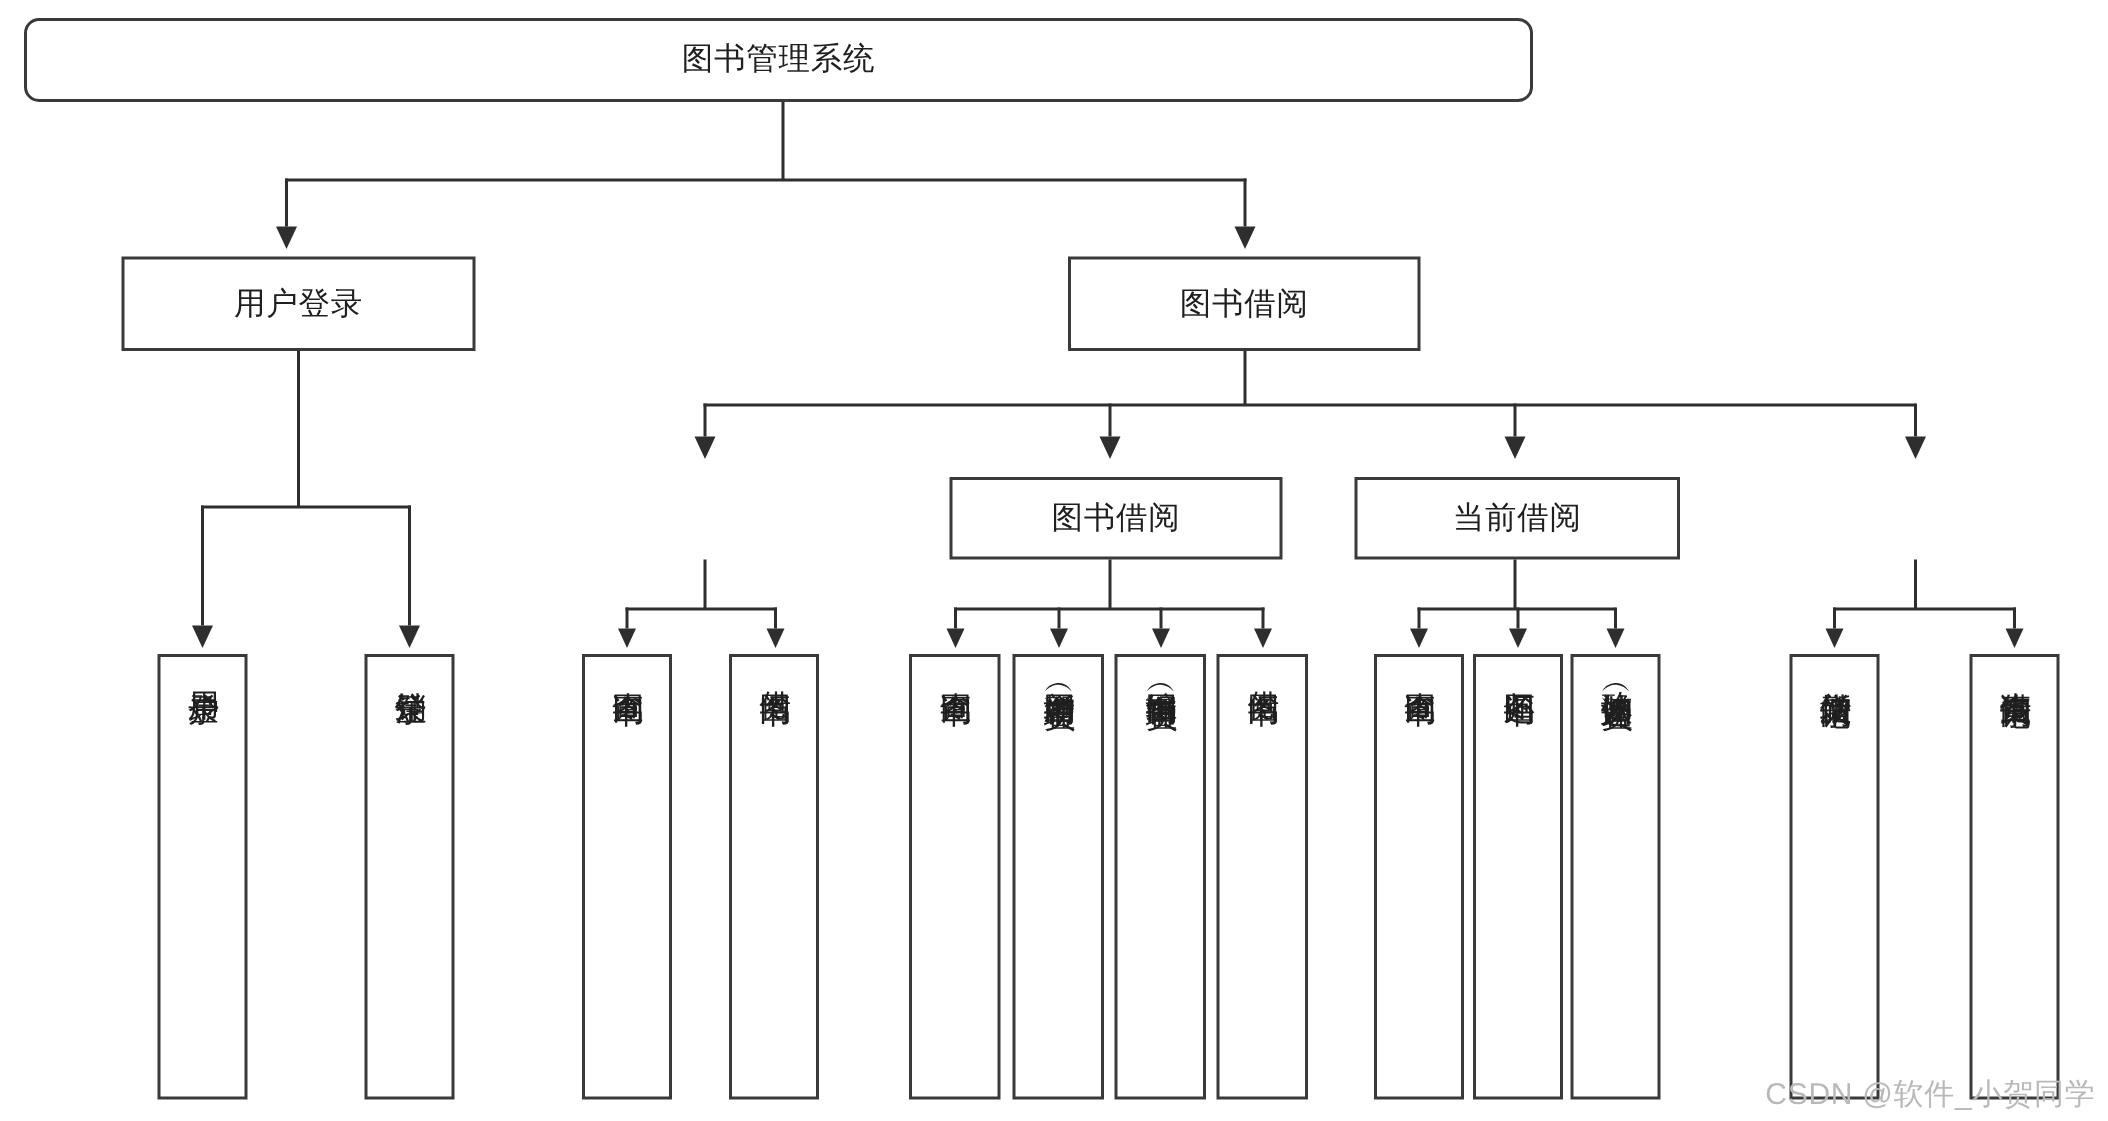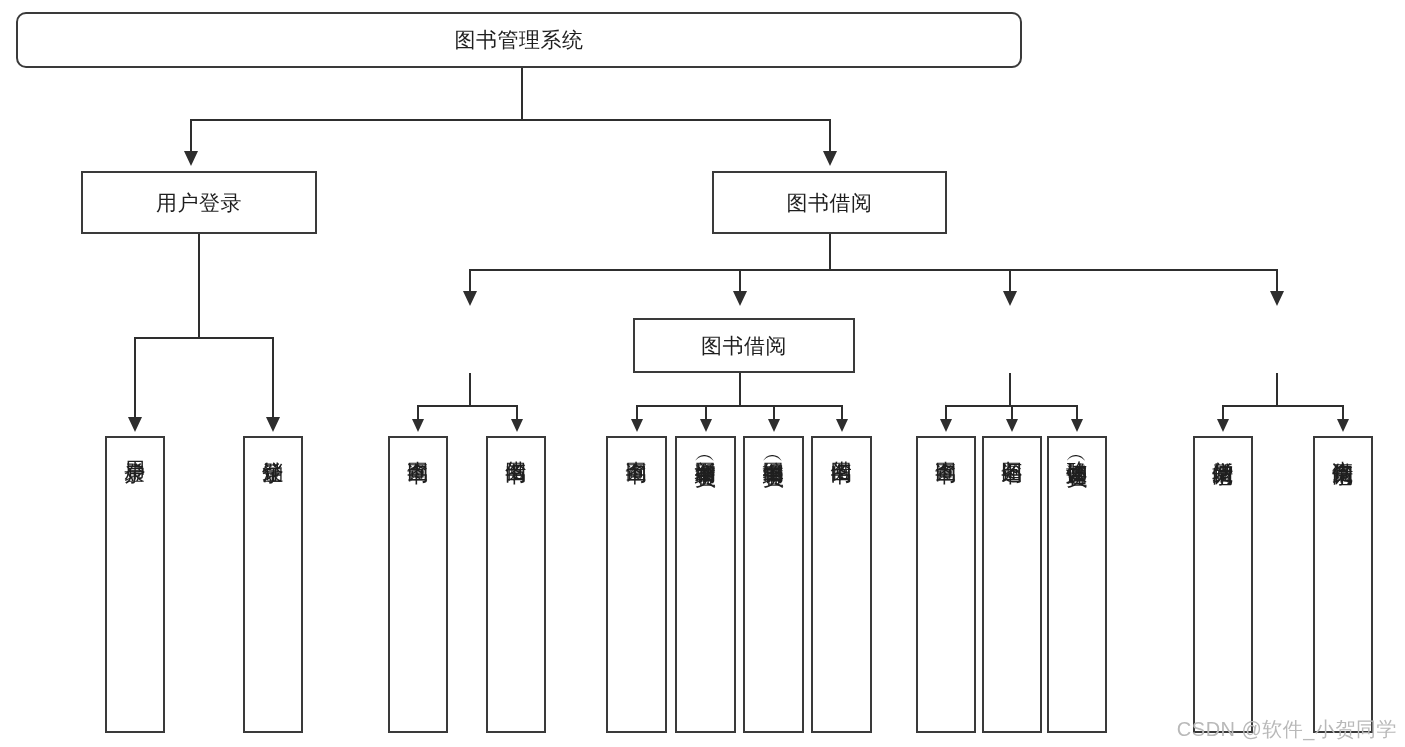--- a/index.html
+++ b/index.html
@@ -127,20 +127,23 @@
   <div class="arrow" style="left:733px; top:291px;"></div>
 
   <div class="edge v" style="left:1009px; top:269px; width:2px; height:22px;"></div>
   <div class="arrow" style="left:1003px; top:291px;"></div>
 
   <div class="edge v" style="left:1276px; top:269px; width:2px; height:22px;"></div>
   <div class="arrow" style="left:1270px; top:291px;"></div>
 
   <div class="node level-2" style="left:633px; top:318px; width:222px; height:55px;">
     <span class="node-label">图书借阅</span>
+  </div>
+  <div class="node level-2" style="left:903px; top:318px; width:217px; height:55px;">
+    <span class="node-label">当前借阅</span>
   </div>
 
   <div class="edge v" style="left:469px; top:373px; width:2px; height:33px;"></div>
   <div class="edge h" style="left:417px; top:405px; width:101px; height:2px;"></div>
   <div class="edge v" style="left:417px; top:405px; width:2px; height:14px;"></div>
   <div class="arrow small" style="left:412px; top:419px;"></div>
   <div class="edge v" style="left:516px; top:405px; width:2px; height:14px;"></div>
   <div class="arrow small" style="left:511px; top:419px;"></div>
 
   <div class="edge v" style="left:739px; top:373px; width:2px; height:33px;"></div>

